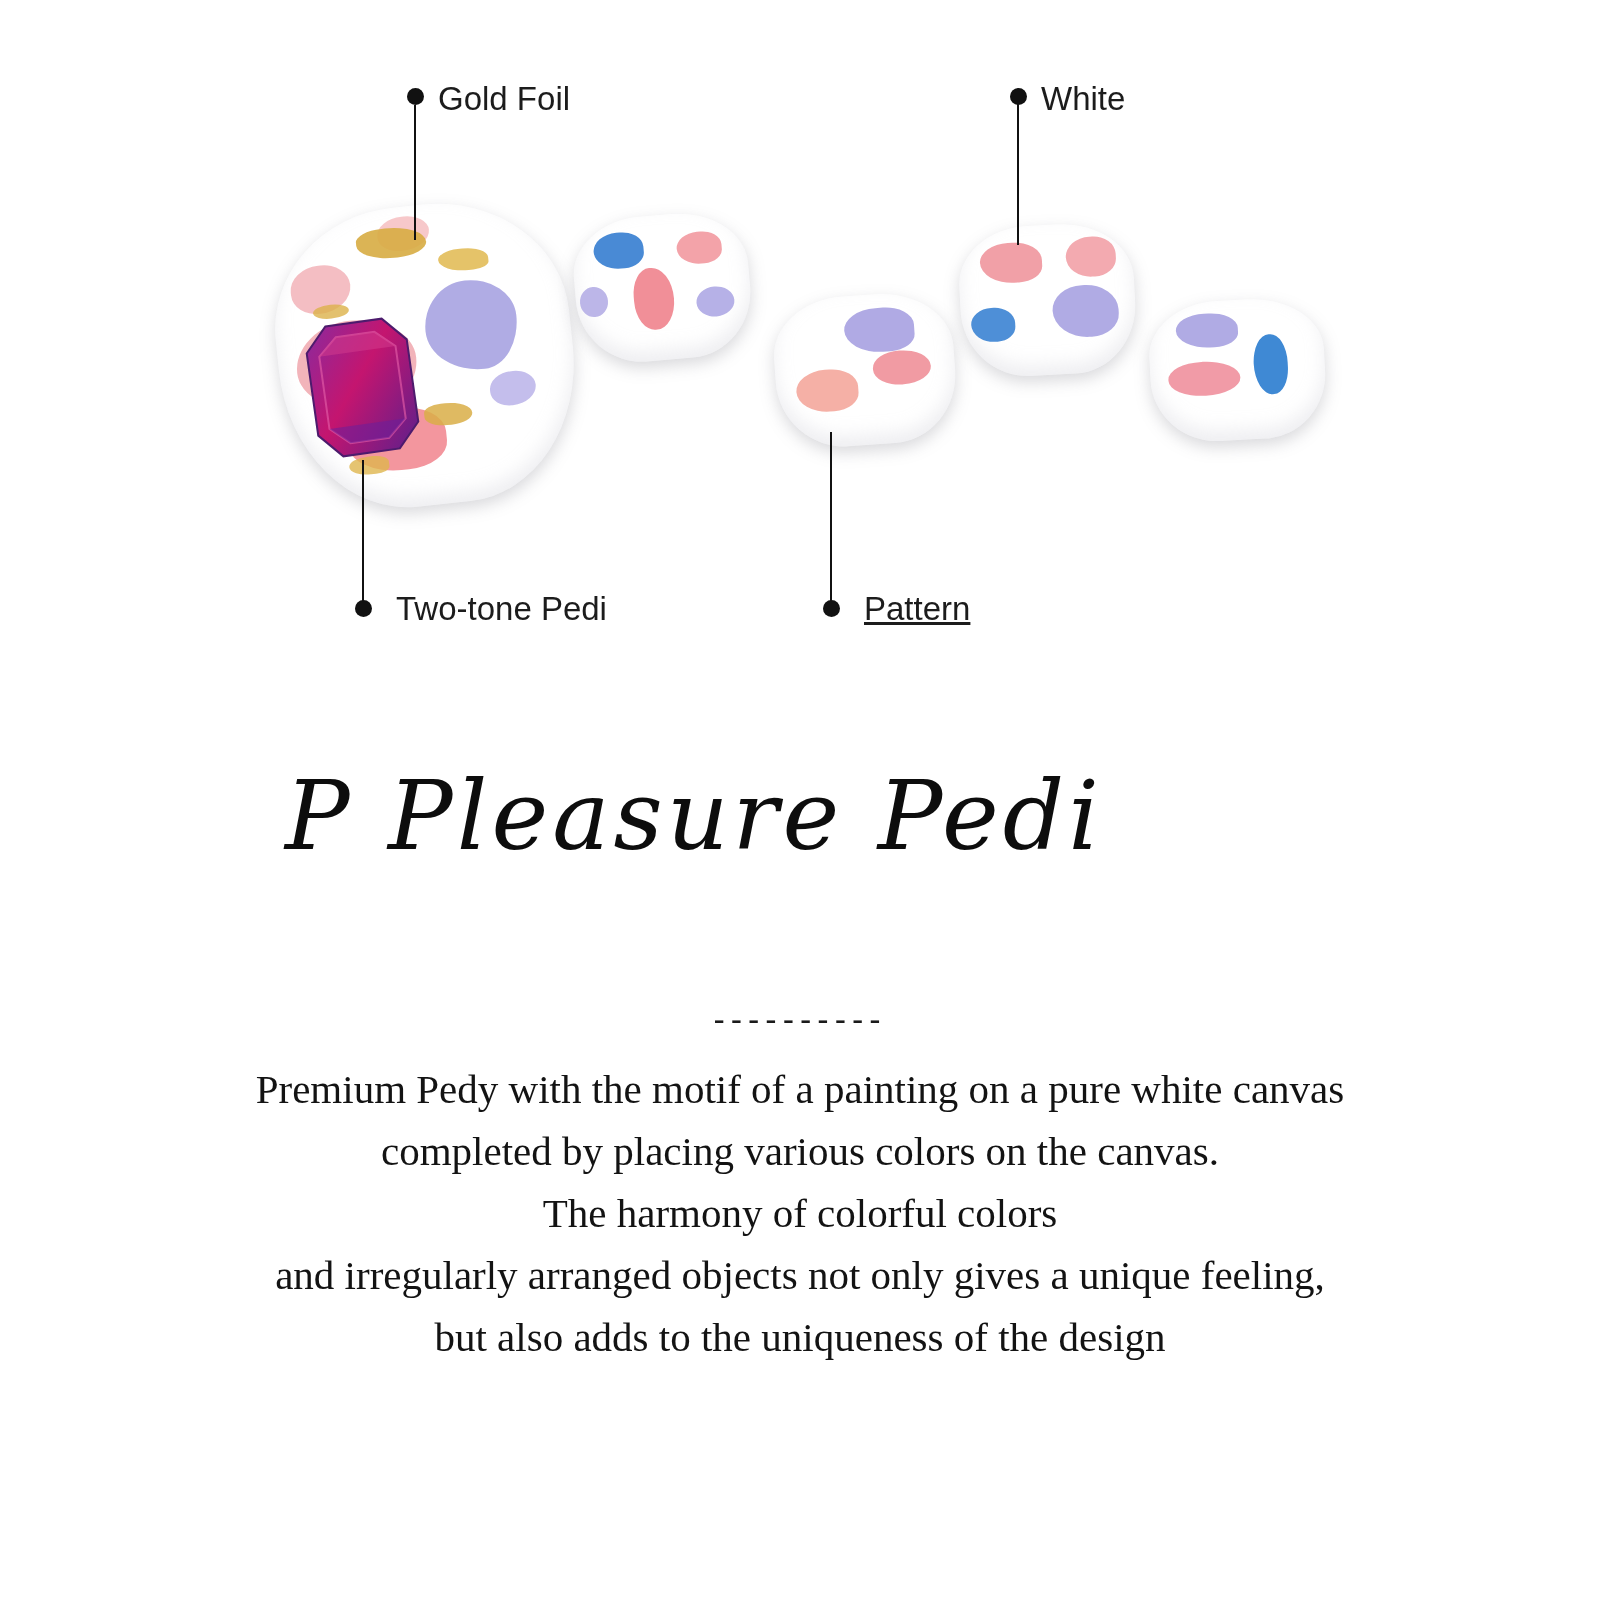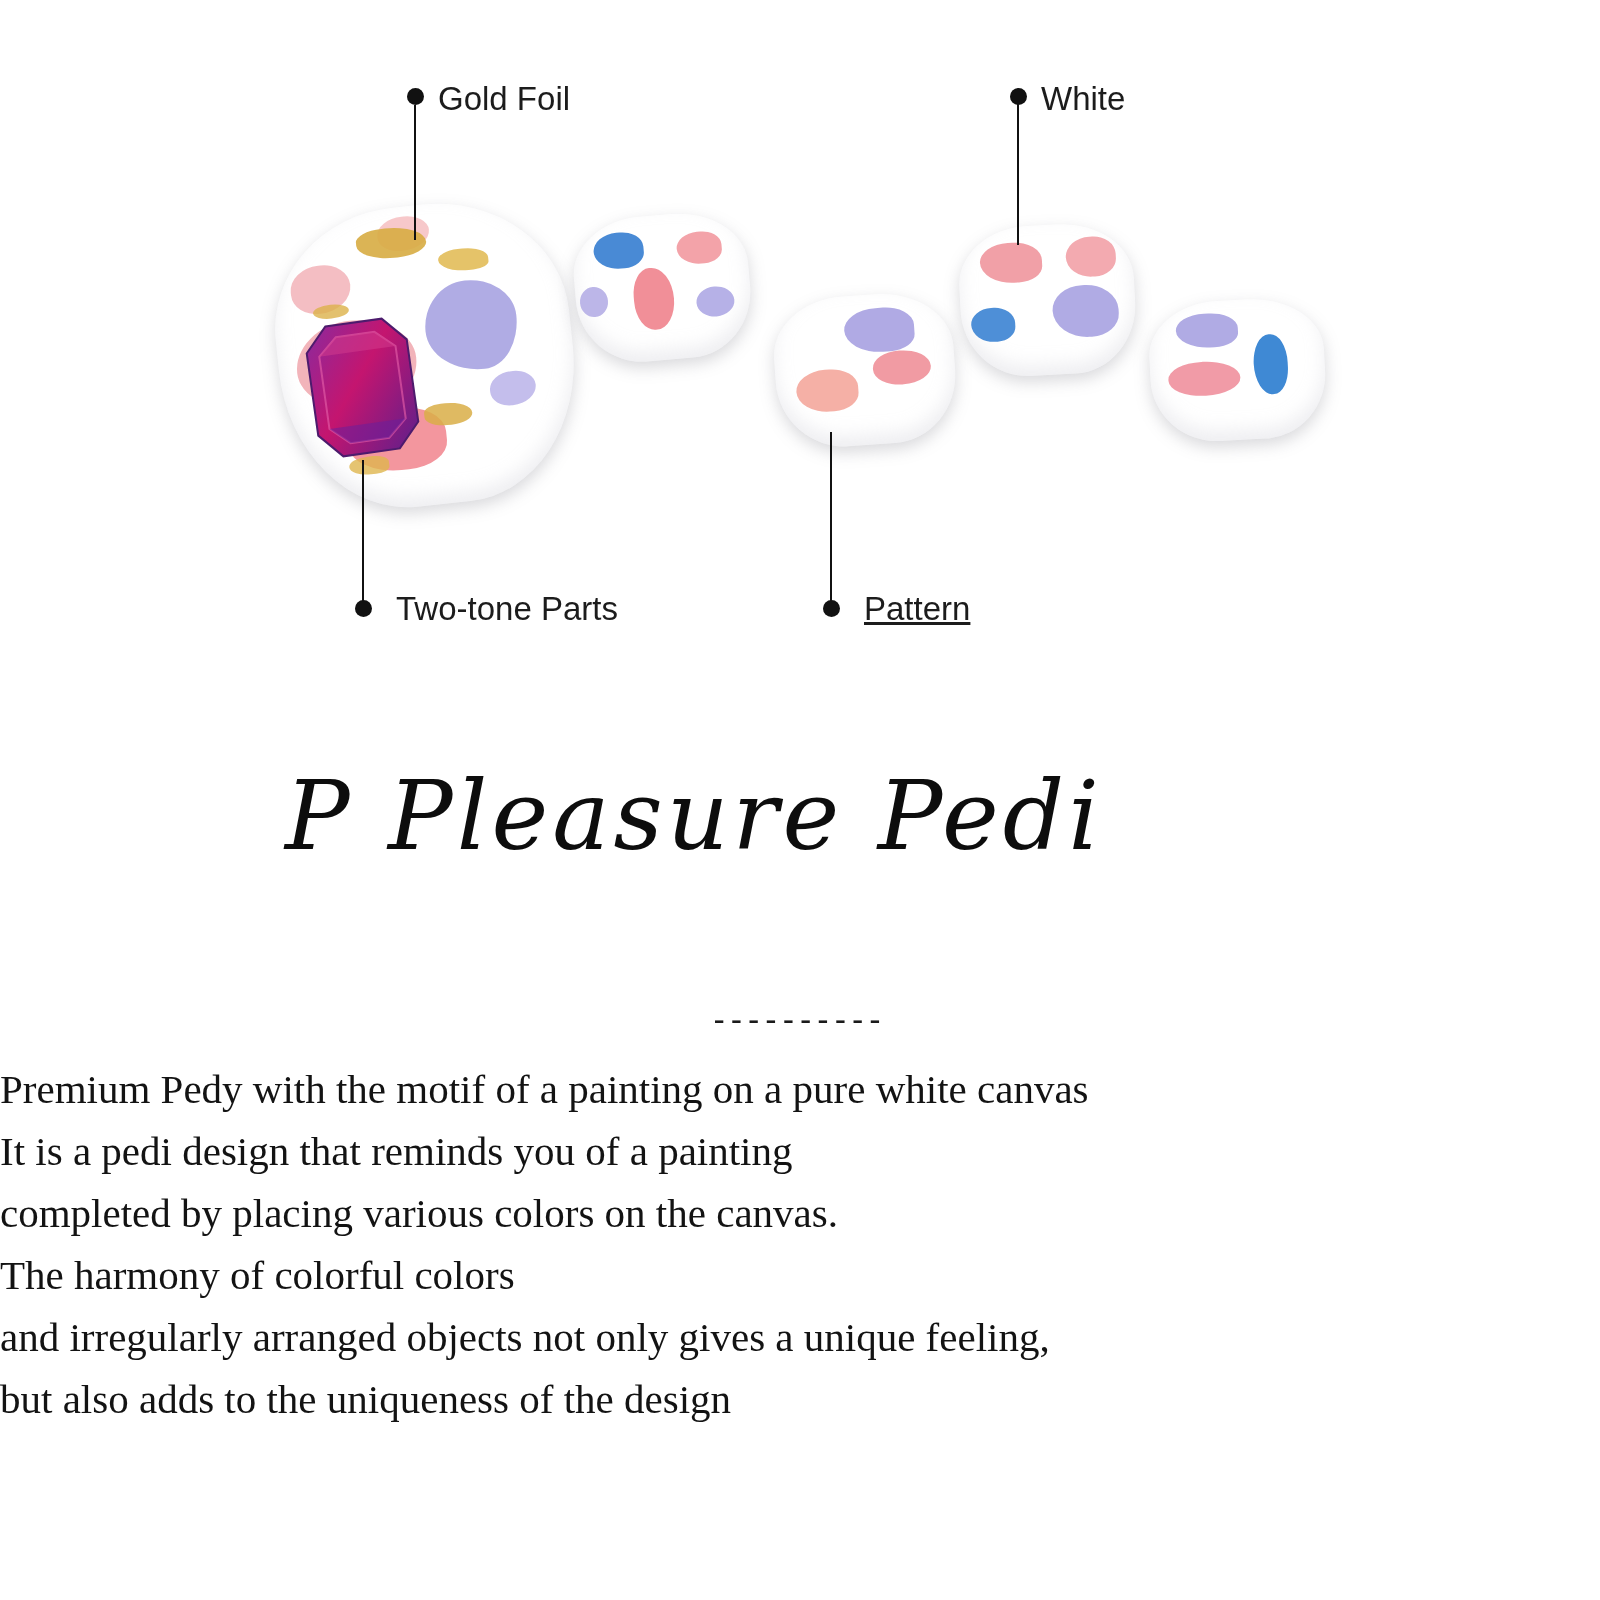--- a/index.html
+++ b/index.html
@@ -133,20 +133,21 @@
     font-size: 34px;
     letter-spacing: 6px;
     color: #1a1a1a;
   }
 
   #description {
     position: absolute;
     left: 0;
     top: 1058px;
     width: 1600px;
+    text-align: center;
     font-family: "Liberation Serif", serif;
     font-size: 41px;
     line-height: 62px;
     color: #131313;
   }
   #description div { white-space: nowrap; }
 </style>
 </head>
 <body>
 
@@ -210,31 +211,30 @@
   <div class="leader-dot" style="left:407px;top:88px;"></div>
   <div class="leader" style="left:414px;top:105px;width:2px;height:135px;"></div>
   <div class="callout-label" style="left:438px;top:80px;">Gold Foil</div>
 
   <div class="leader-dot" style="left:1010px;top:88px;"></div>
   <div class="leader" style="left:1017px;top:105px;width:2px;height:140px;"></div>
   <div class="callout-label" style="left:1041px;top:80px;">White</div>
 
   <div class="leader-dot" style="left:355px;top:600px;"></div>
   <div class="leader" style="left:362px;top:460px;width:2px;height:148px;"></div>
-  <div class="callout-label" style="left:396px;top:590px;">Two-tone Parts</div>
+  <div class="callout-label" style="left:396px;top:590px;">Two-tone Pedi</div>
 
   <div class="leader-dot" style="left:823px;top:600px;"></div>
   <div class="leader" style="left:830px;top:432px;width:2px;height:175px;"></div>
   <div class="callout-label" style="left:864px;top:590px;text-decoration:underline;">Pattern</div>
 </div>
 
 <div id="title">P Pleasure Pedi</div>
 
 <div id="divider">----------</div>
 
 <div id="description">
   <div>Premium Pedy with the motif of a painting on a pure white canvas</div>
-  <div>It is a pedi design that reminds you of a painting</div>
   <div>completed by placing various colors on the canvas.</div>
   <div>The harmony of colorful colors</div>
   <div>and irregularly arranged objects not only gives a unique feeling,</div>
   <div>but also adds to the uniqueness of the design</div>
 </div>
 
 </body></html>

